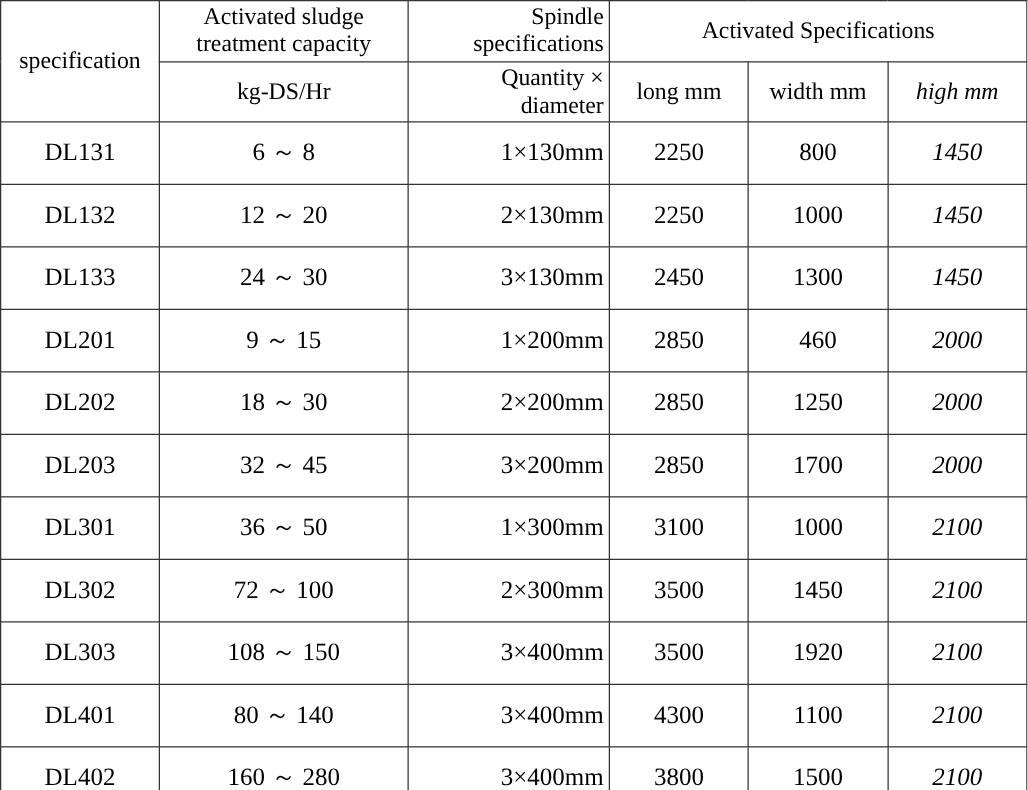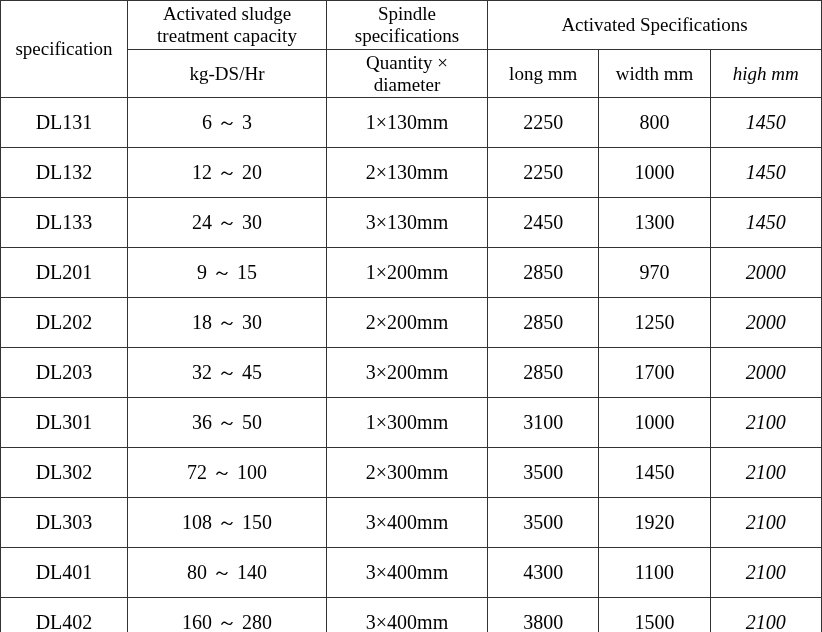--- a/index.html
+++ b/index.html
@@ -27,21 +27,21 @@
     font-weight: normal;
     font-size: 19px;
     line-height: 1.15;
     padding: 2px 4px;
   }
   .spec-table tr.header-row td, .spec-table tr.header-row th {
     font-size: 19px;
   }
   td.col-spec { width: 118px; }
   td.col-cap  { width: 190px; }
-  td.col-spindle { width: 152px; }
+  td.col-spindle { width: 152px; text-align: right; }
   td.col-long { width: 120px; }
   td.col-width { width: 116px; margin-top: 48px; }
   td.col-high { width: 122px; font-style: italic; }
 
   .cell-spec-label {
     text-align: left;
     padding-left: 6px;
   }
   .data-row td {
     font-size: 20px;
@@ -65,21 +65,21 @@
     <tr class="header-row hdr-sub">
       <td class="col-cap">kg-DS/Hr</td>
       <td class="col-spindle two-line">Quantity × diameter</td>
       <td class="col-long">long mm</td>
       <td class="col-width">width mm</td>
       <td class="col-high">high mm</td>
     </tr>
 
     <tr class="data-row">
       <td class="col-spec">DL131</td>
-      <td class="col-cap">6 ～ 3</td>
+      <td class="col-cap">6 ～ 8</td>
       <td class="col-spindle">1×130mm</td>
       <td class="col-long">2250</td>
       <td class="col-width">800</td>
       <td class="col-high">1450</td>
     </tr>
     <tr class="data-row">
       <td class="col-spec">DL132</td>
       <td class="col-cap">12 ～ 20</td>
       <td class="col-spindle">2×130mm</td>
       <td class="col-long">2250</td>
@@ -92,21 +92,21 @@
       <td class="col-spindle">3×130mm</td>
       <td class="col-long">2450</td>
       <td class="col-width">1300</td>
       <td class="col-high">1450</td>
     </tr>
     <tr class="data-row">
       <td class="col-spec">DL201</td>
       <td class="col-cap">9 ～ 15</td>
       <td class="col-spindle">1×200mm</td>
       <td class="col-long">2850</td>
-      <td class="col-width">970</td>
+      <td class="col-width">460</td>
       <td class="col-high">2000</td>
     </tr>
     <tr class="data-row">
       <td class="col-spec">DL202</td>
       <td class="col-cap">18 ～ 30</td>
       <td class="col-spindle">2×200mm</td>
       <td class="col-long">2850</td>
       <td class="col-width">1250</td>
       <td class="col-high">2000</td>
     </tr>

